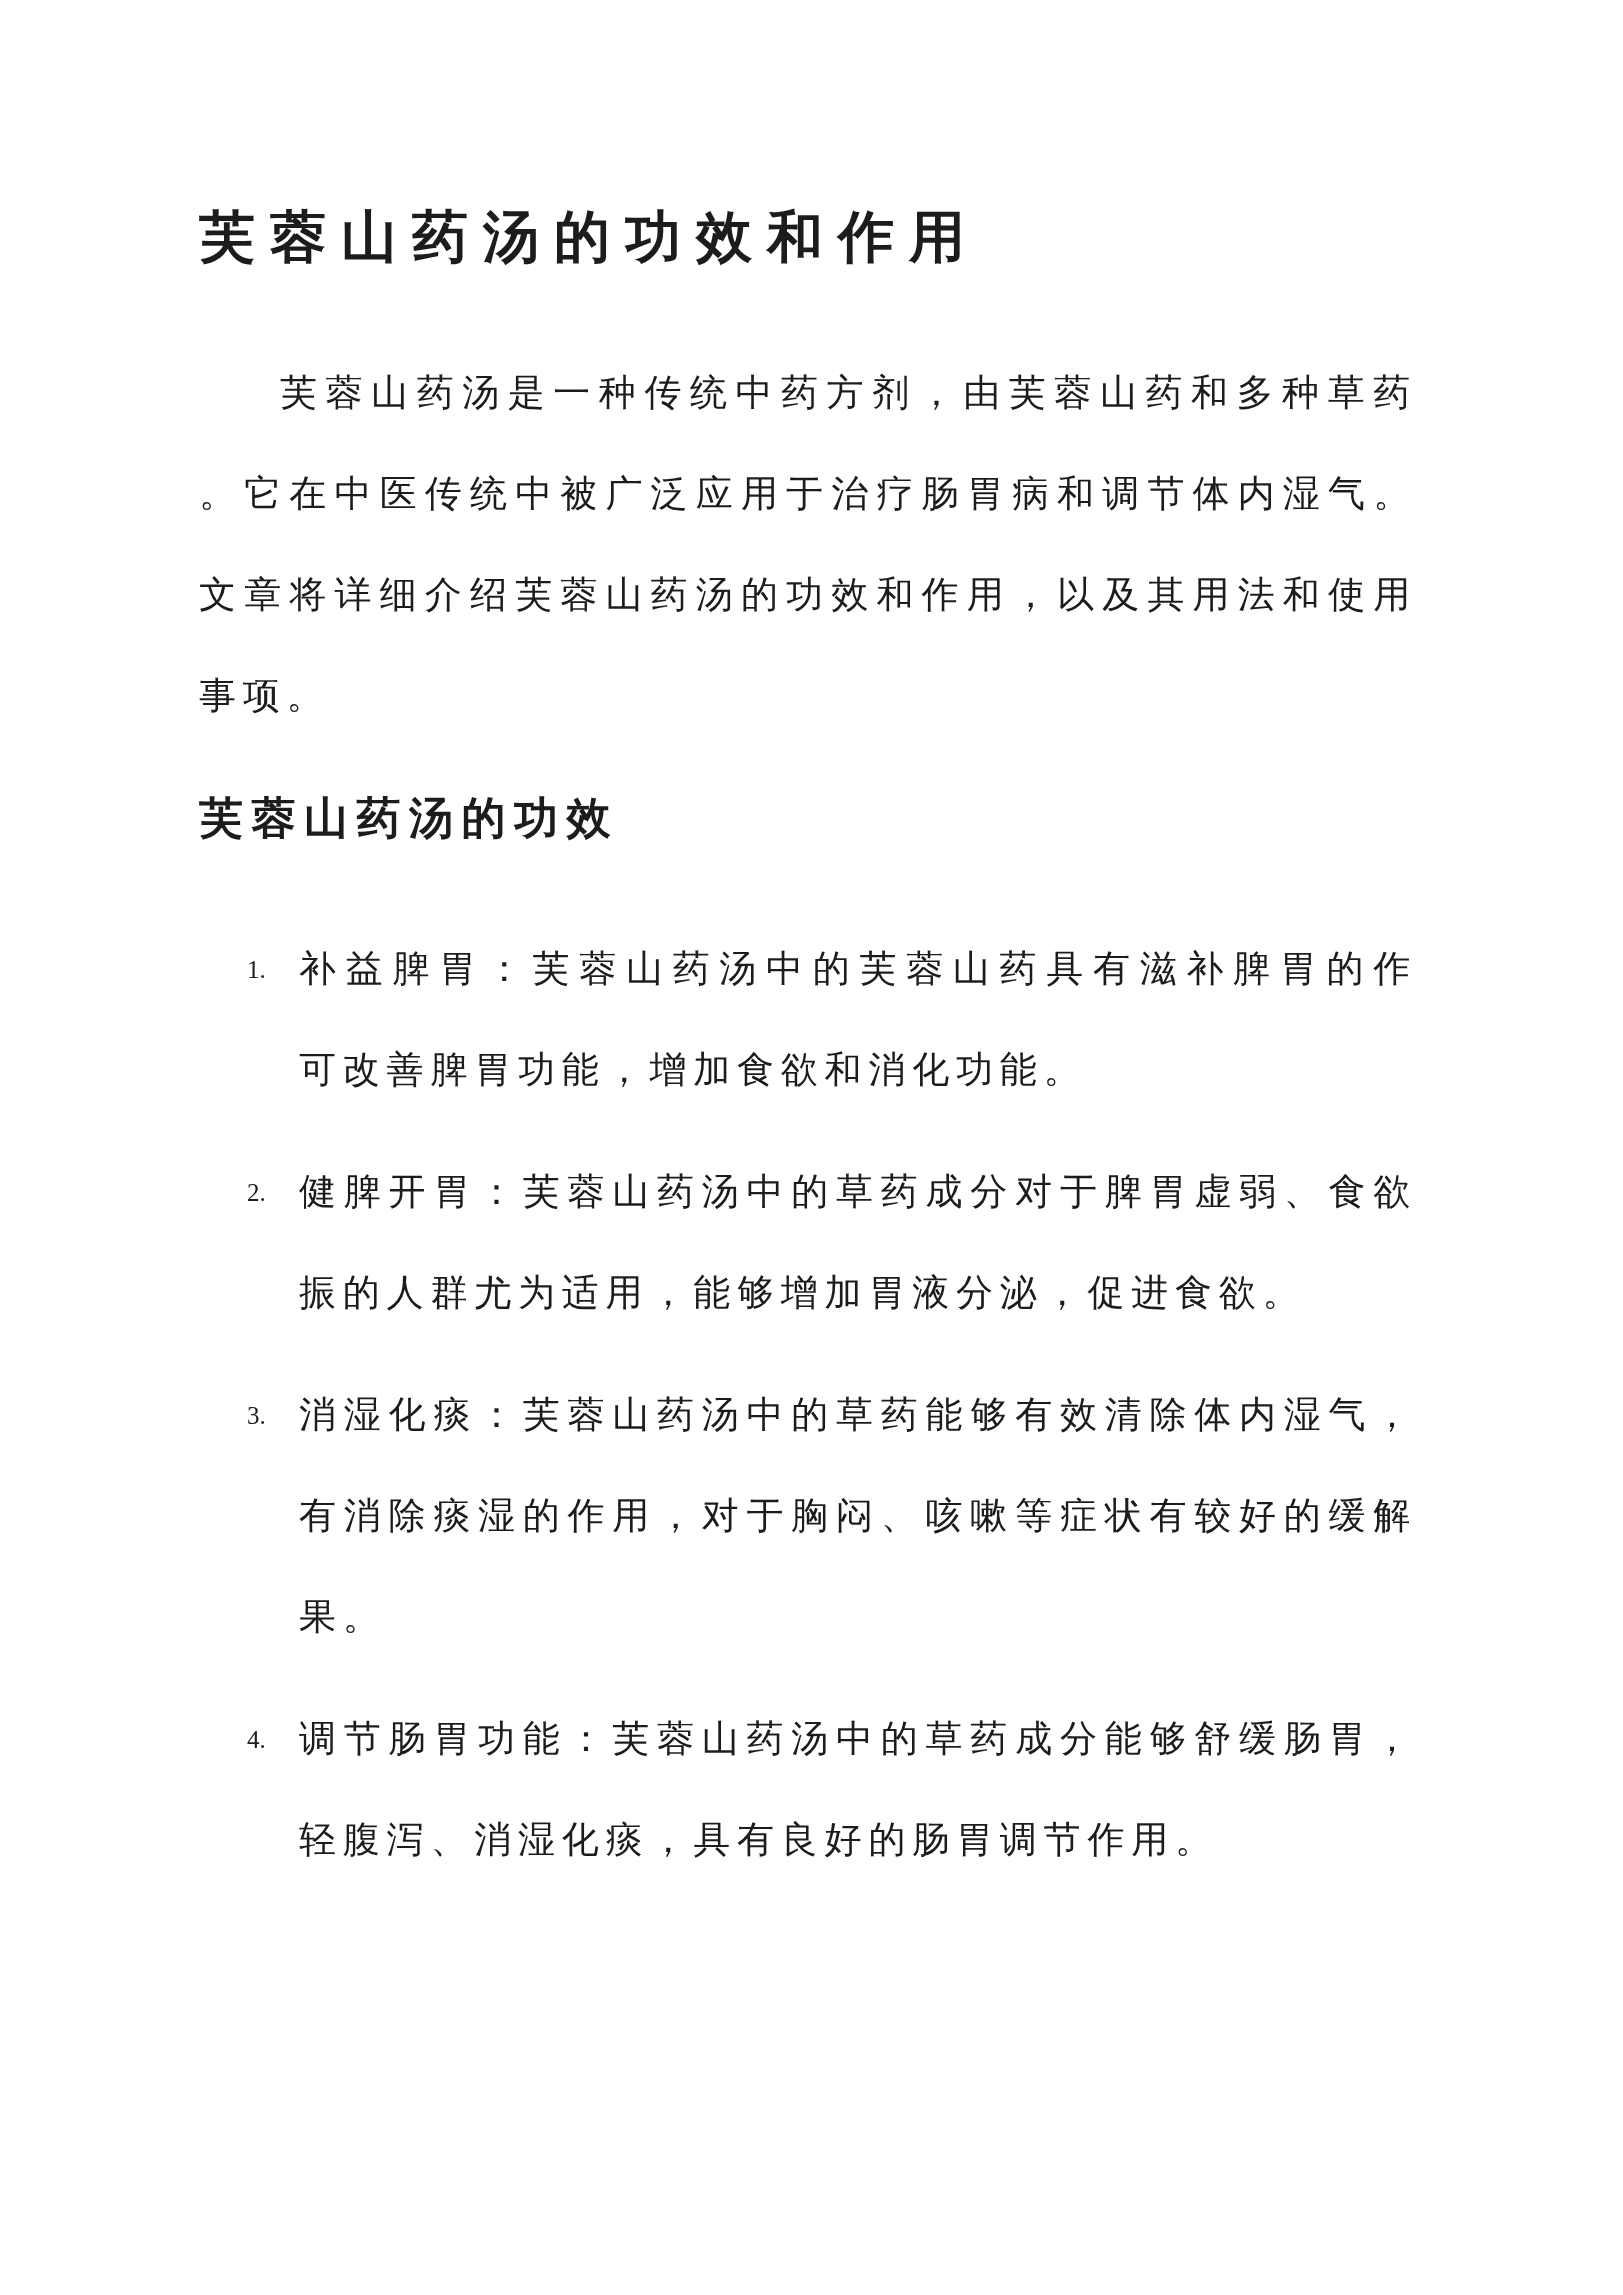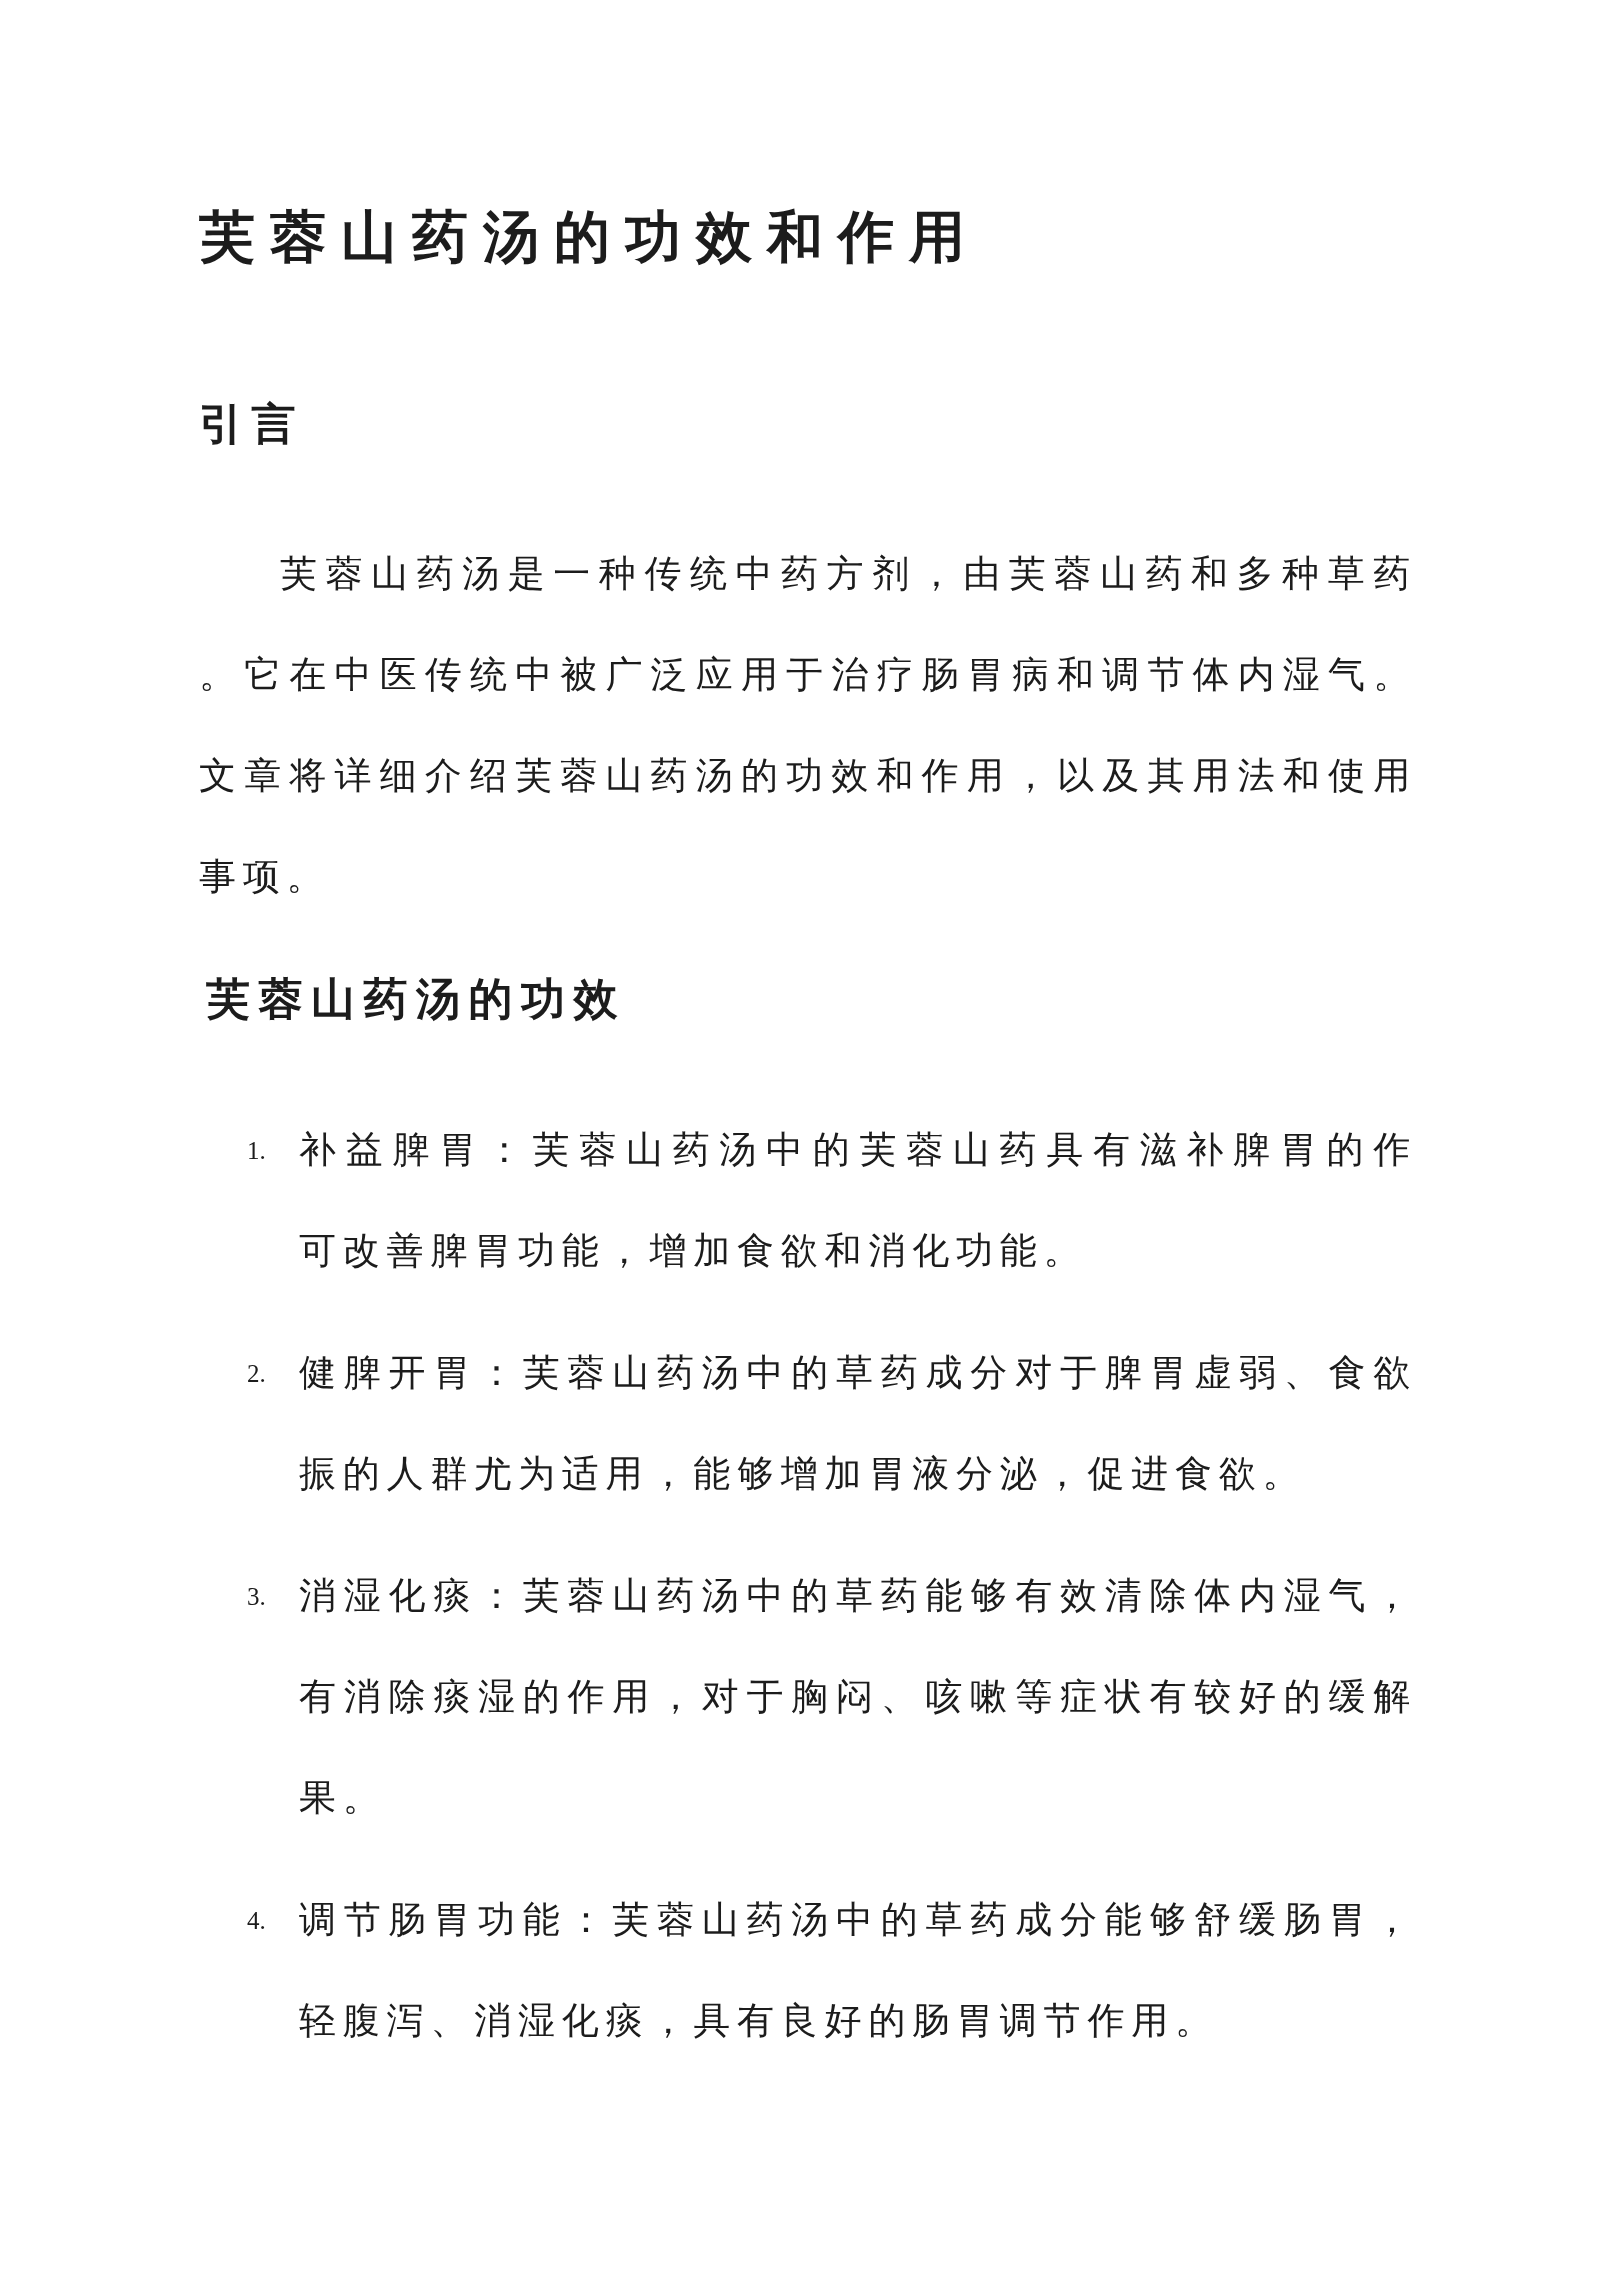--- a/index.html
+++ b/index.html
@@ -31,21 +31,21 @@
   }
   
   .sec-heading {
     font-size: 44px;
     line-height: 54px;
     font-weight: bold;
     letter-spacing: 8.5px;
     white-space: nowrap;
   }
   .sec-heading.intro   { margin: 127px 0 0 0; }
-  .sec-heading.effects { margin: 46px 0 0 7px; }
+  .sec-heading.effects { margin: 46px 0 0 0; }
   
   .intro-paragraph { margin-top: 71px; }
   .tline {
     height: 101px;
     line-height: 101px;
     font-size: 37px;
     letter-spacing: 6.8px;
     text-align: justify;
     text-align-last: justify;
     text-justify: inter-character;
@@ -80,21 +80,20 @@
   }
 </style>
 </head>
 <body>
 
 <div class="page">
   <div class="content">
 
     <h1 class="doc-title">芙蓉山药汤的功效和作用</h1>
 
-    <h2 class="sec-heading intro">引言</h2>
 
     <div class="intro-paragraph">
         <div class="tline">芙蓉山药汤是一种传统中药方剂，由芙蓉山药和多种草药制成</div>
         <div class="tline">。它在中医传统中被广泛应用于治疗肠胃病和调节体内湿气。本篇</div>
         <div class="tline">文章将详细介绍芙蓉山药汤的功效和作用，以及其用法和使用注意</div>
         <div class="tline last">事项。</div>
       </div>
 
     <h2 class="sec-heading effects">芙蓉山药汤的功效</h2>
 

